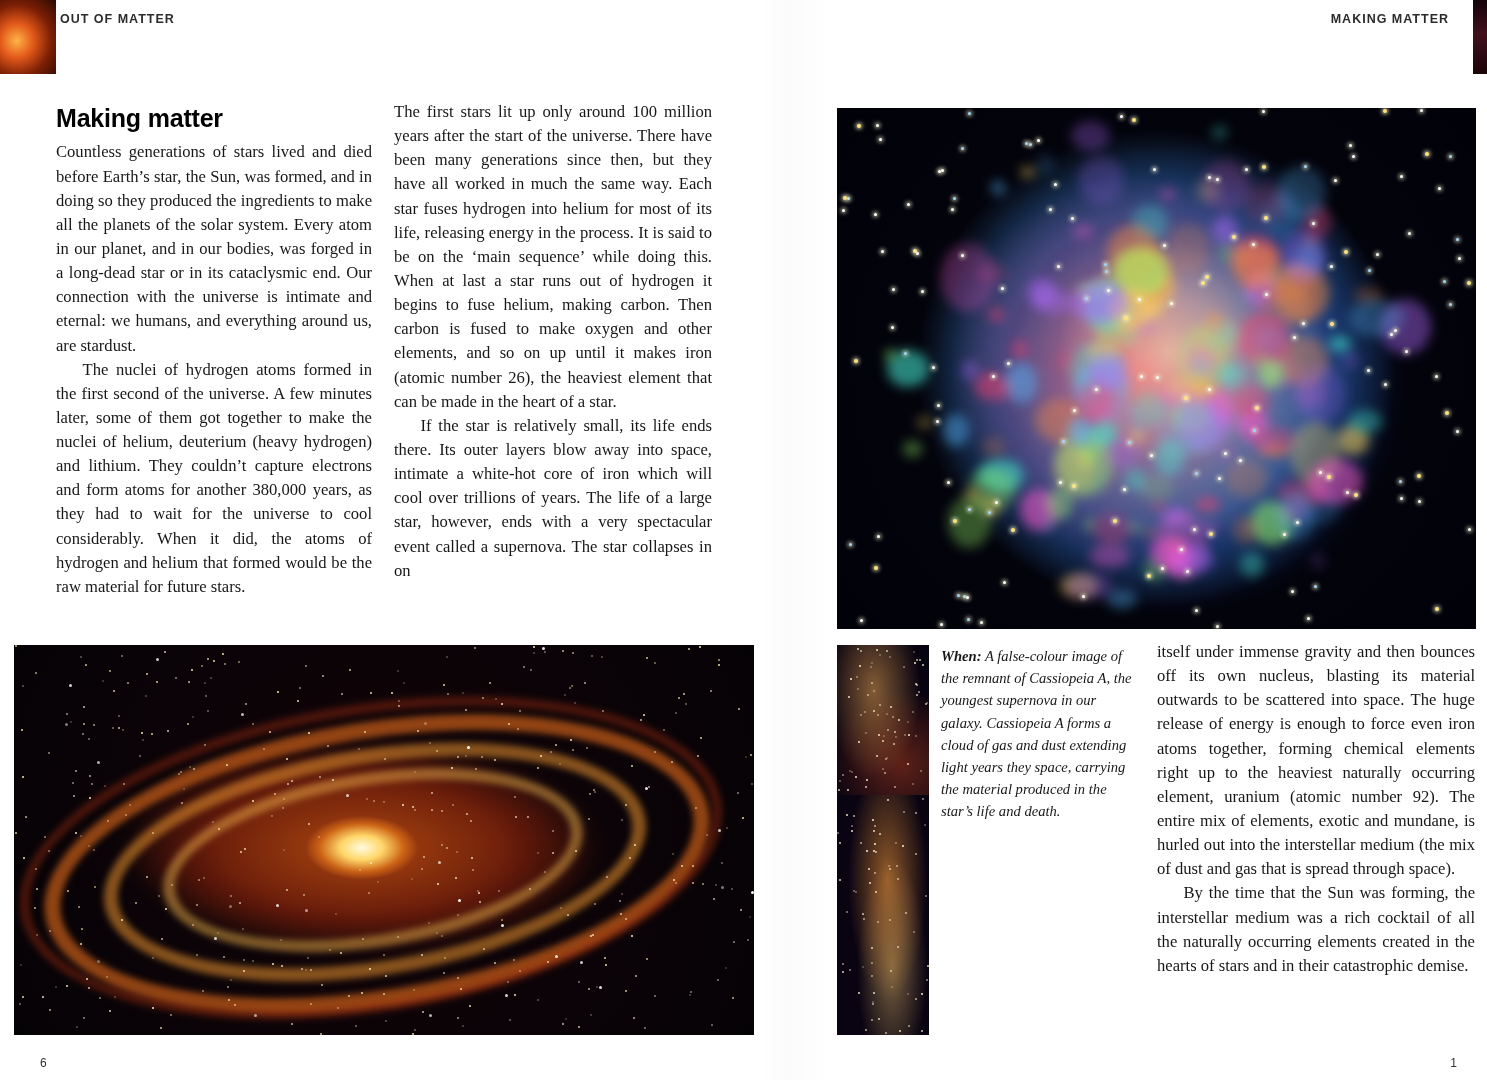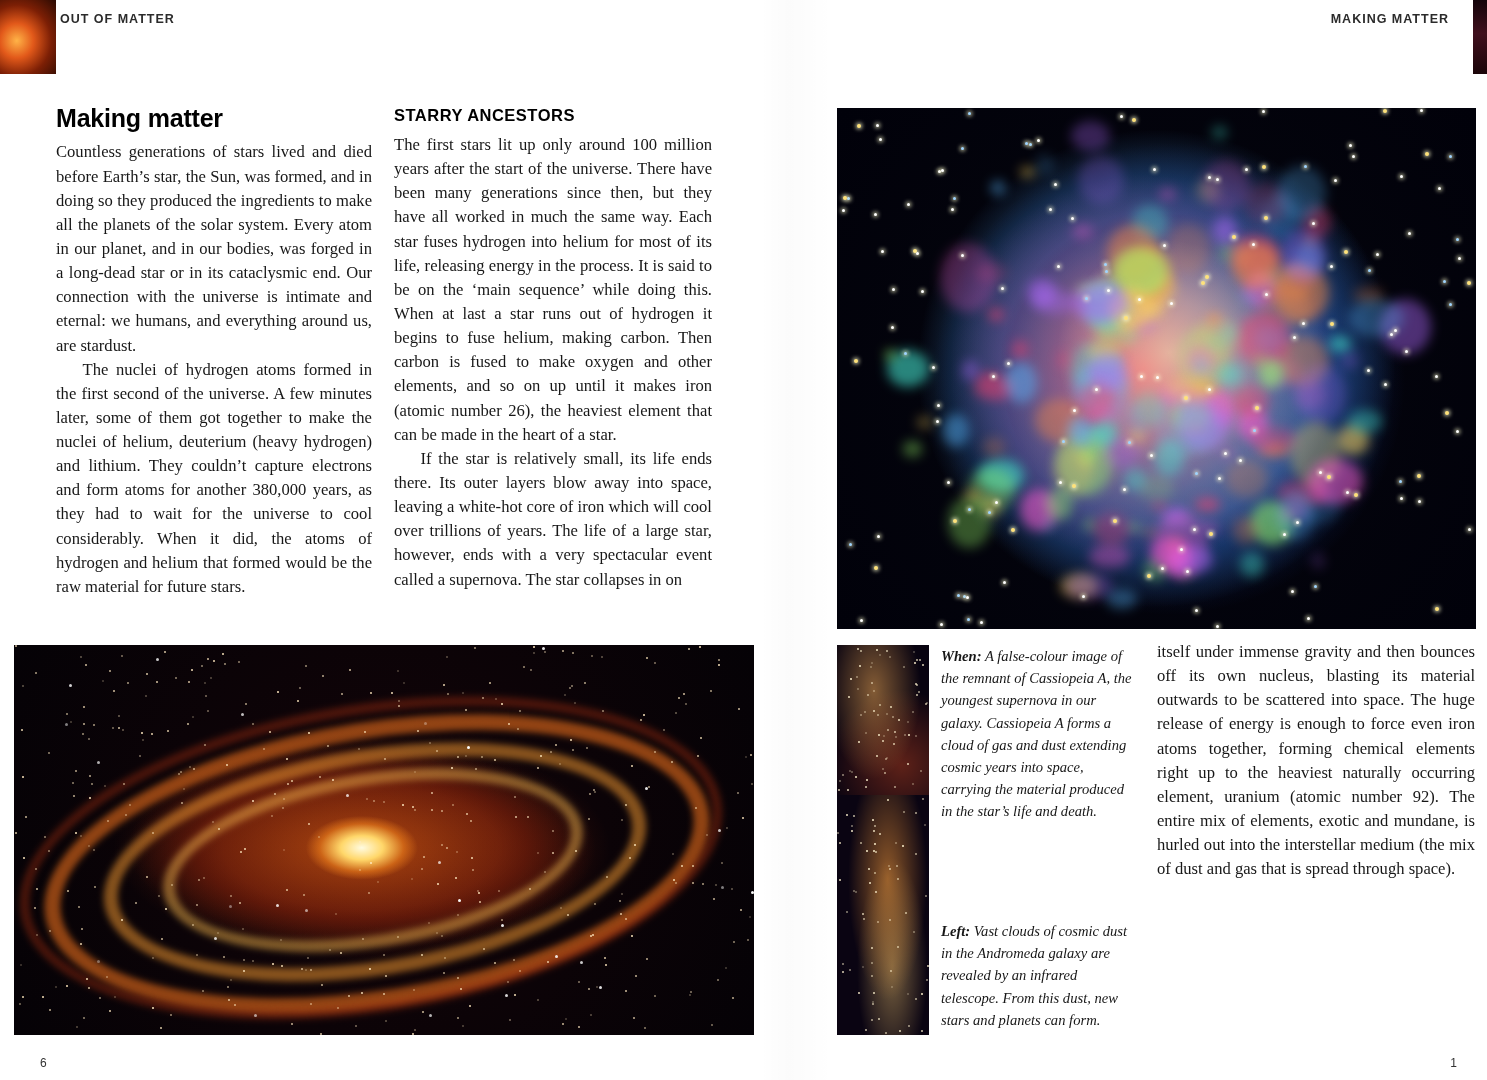--- a/index.html
+++ b/index.html
@@ -225,27 +225,27 @@
 
   <div class="gutter"></div>
 
   <div class="col" id="col1">
     <h1 class="title">Making matter</h1>
     <p>Countless generations of stars lived and died before Earth’s star, the Sun, was formed, and in doing so they produced the ingredients to make all the planets of the solar system. Every atom in our planet, and in our bodies, was forged in a long-dead star or in its cataclysmic end. Our connection with the universe is intimate and eternal: we humans, and everything around us, are stardust.</p>
     <p>The nuclei of hydrogen atoms formed in the first second of the universe. A few minutes later, some of them got together to make the nuclei of helium, deuterium (heavy hydrogen) and lithium. They couldn’t capture electrons and form atoms for another 380,000 years, as they had to wait for the universe to cool considerably. When it did, the atoms of hydrogen and helium that formed would be the raw material for future stars.</p>
   </div>
 
   <div class="col" id="col2">
-    <h2 class="subhead">STARRY ANCESTORS</h2>
     <p>The first stars lit up only around 100 million years after the start of the universe. There have been many generations since then, but they have all worked in much the same way. Each star fuses hydrogen into helium for most of its life, releasing energy in the process. It is said to be on the ‘main sequence’ while doing this. When at last a star runs out of hydrogen it begins to fuse helium, making carbon. Then carbon is fused to make oxygen and other elements, and so on up until it makes iron (atomic number 26), the heaviest element that can be made in the heart of a star.</p>
-    <p>If the star is relatively small, its life ends there. Its outer layers blow away into space, leaving a white-hot core of iron which will cool over trillions of years. The life of a large star, however, ends with a very spectacular event called a supernova. The star collapses in on</p>
+    <p>If the star is relatively small, its life ends there. Its outer layers blow away into space, intimate a white-hot core of iron which will cool over trillions of years. The life of a large star, however, ends with a very spectacular event called a supernova. The star collapses in on</p>
   </div>
 
   <div class="col" id="col4">
     <p>itself under immense gravity and then bounces off its own nucleus, blasting its material outwards to be scattered into space. The huge release of energy is enough to force even iron atoms together, forming chemical elements right up to the heaviest naturally occurring element, uranium (atomic number 92). The entire mix of elements, exotic and mundane, is hurled out into the interstellar medium (the mix of dust and gas that is spread through space).</p>
+    <p>By the time that the Sun was forming, the interstellar medium was a rich cocktail of all the naturally occurring elements created in the hearts of stars and in their catastrophic demise.</p>
   </div>
 
   <div class="img" id="img-cassiopeia">
       <div class="knot" style="width: 15.5428px; height: 10.8051px; left: 142.15px; top: 263.534px; background: rgb(255, 63, 110); opacity: 0.35;"></div>
       <div class="knot" style="width: 52.1858px; height: 50.7004px; left: 232.939px; top: 233.687px; background: rgb(70, 232, 210); opacity: 0.33;"></div>
       <div class="knot" style="width: 41.5572px; height: 23.3246px; left: 251.903px; top: 436.54px; background: rgb(255, 90, 208); opacity: 0.37;"></div>
       <div class="knot" style="width: 17.5829px; height: 16.6742px; left: 329.521px; top: 429.919px; background: rgb(255, 138, 61); opacity: 0.36;"></div>
       <div class="knot" style="width: 55.0778px; height: 70.2742px; left: 316.862px; top: 278.739px; background: rgb(91, 185, 255); opacity: 0.21;"></div>
       <div class="knot" style="width: 19.0788px; height: 15.9383px; left: 66.307px; top: 333.442px; background: rgb(157, 255, 107); opacity: 0.39;"></div>
       <div class="knot" style="width: 18.1786px; height: 23.423px; left: 260.52px; top: 167.371px; background: rgb(255, 215, 94); opacity: 0.35;"></div>
@@ -1130,22 +1130,19 @@
       <div class="strip-star" style="left: 88.8403px; top: 184.45px; opacity: 0.58;"></div>
       <div class="strip-star" style="left: 70.7112px; top: 230.305px; opacity: 0.63;"></div>
       <div class="strip-star" style="left: 8.92473px; top: 115.604px; opacity: 0.54;"></div>
       <div class="strip-star" style="left: 33.8142px; top: 180.348px; opacity: 0.61;"></div>
       <div class="strip-star" style="left: 91.7129px; top: 44.536px; opacity: 0.42;"></div>
       <div class="strip-star" style="left: 36.9542px; top: 48.1687px; opacity: 0.97;"></div>
       <div class="strip-star" style="left: 91.8714px; top: 51.2459px; opacity: 0.44;"></div>
     </div>
 
   <div class="caption" id="cap-above">
-    <b>When:</b><span> A false-colour image of the remnant of Cassiopeia A, the youngest supernova in our galaxy. Cassiopeia A forms a cloud of gas and dust extending cosmic years into space, carrying the material produced in the star’s life and death.</span>
-  </div>
-  <div class="caption" id="cap-left">
-    <b>Left:</b><span> Vast clouds of cosmic dust in the Andromeda galaxy are revealed by an infrared telescope. From this dust, new stars and planets can form.</span>
+    <b>When:</b><span> A false-colour image of the remnant of Cassiopeia A, the youngest supernova in our galaxy. Cassiopeia A forms a cloud of gas and dust extending light years they space, carrying the material produced in the star’s life and death.</span>
   </div>
 
   <div class="folio left">6</div>
   <div class="folio right">1</div>
 
 </div>
 
 </body></html>

